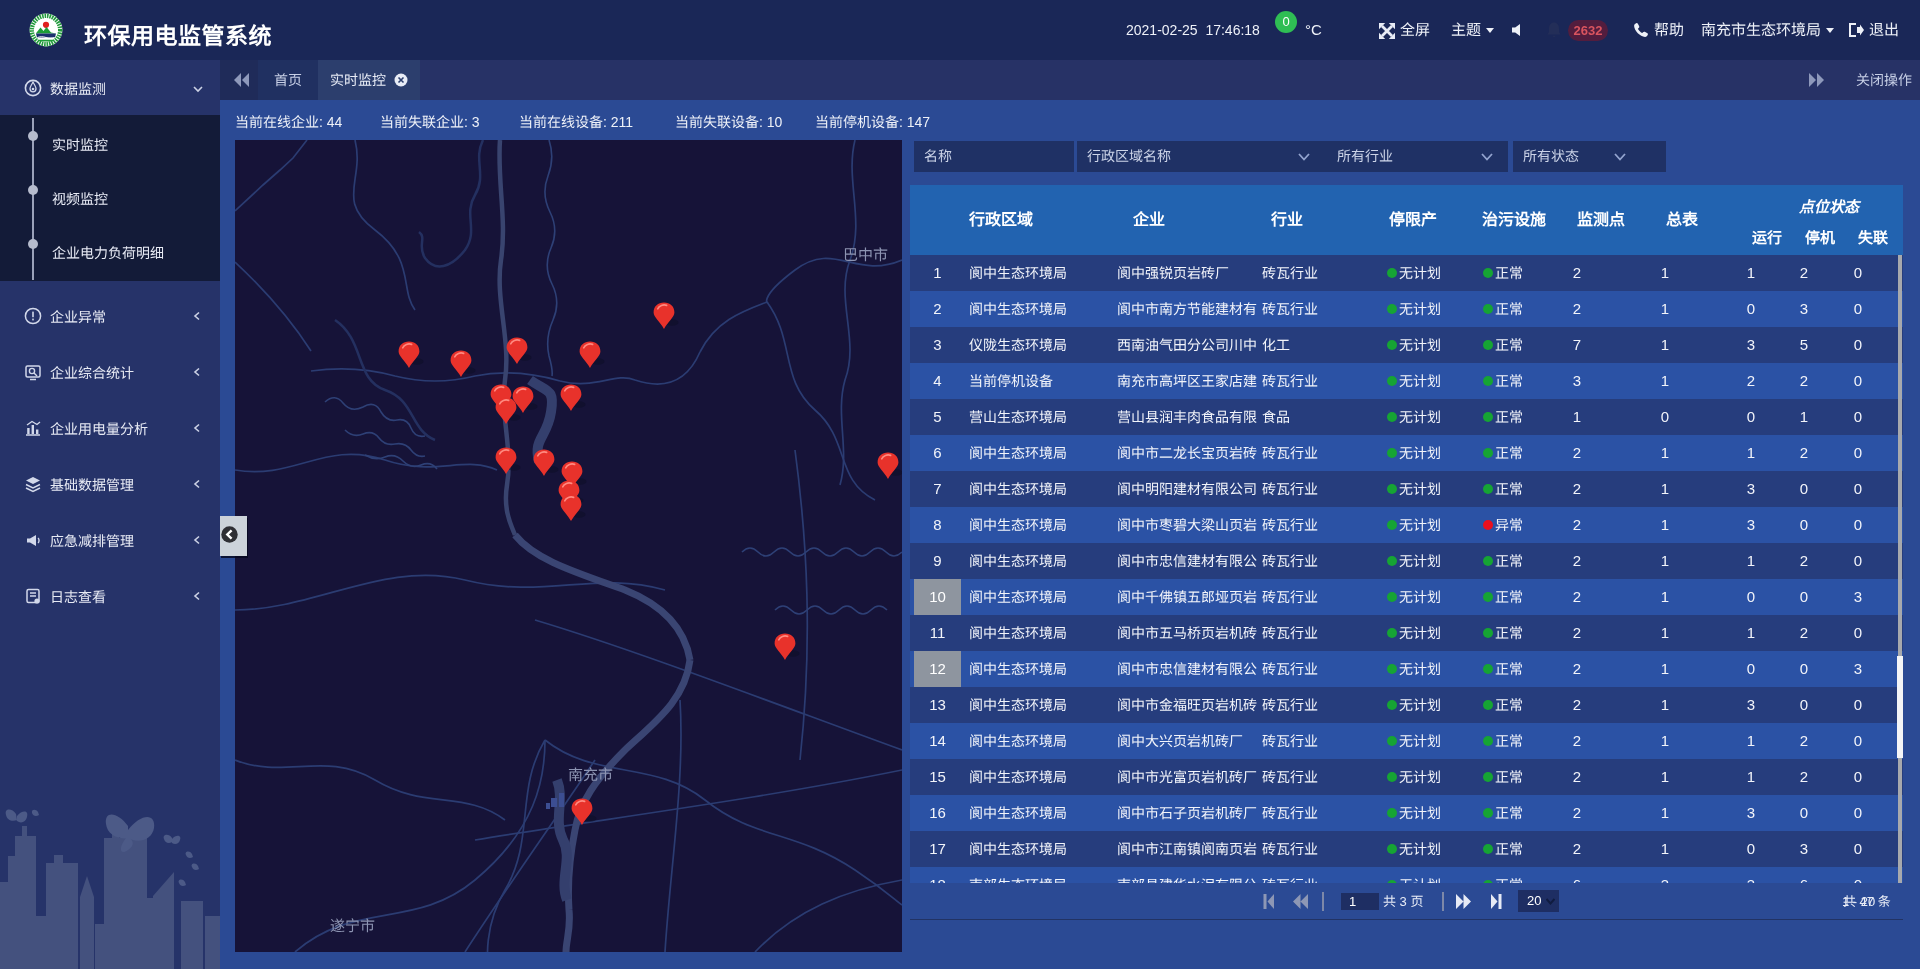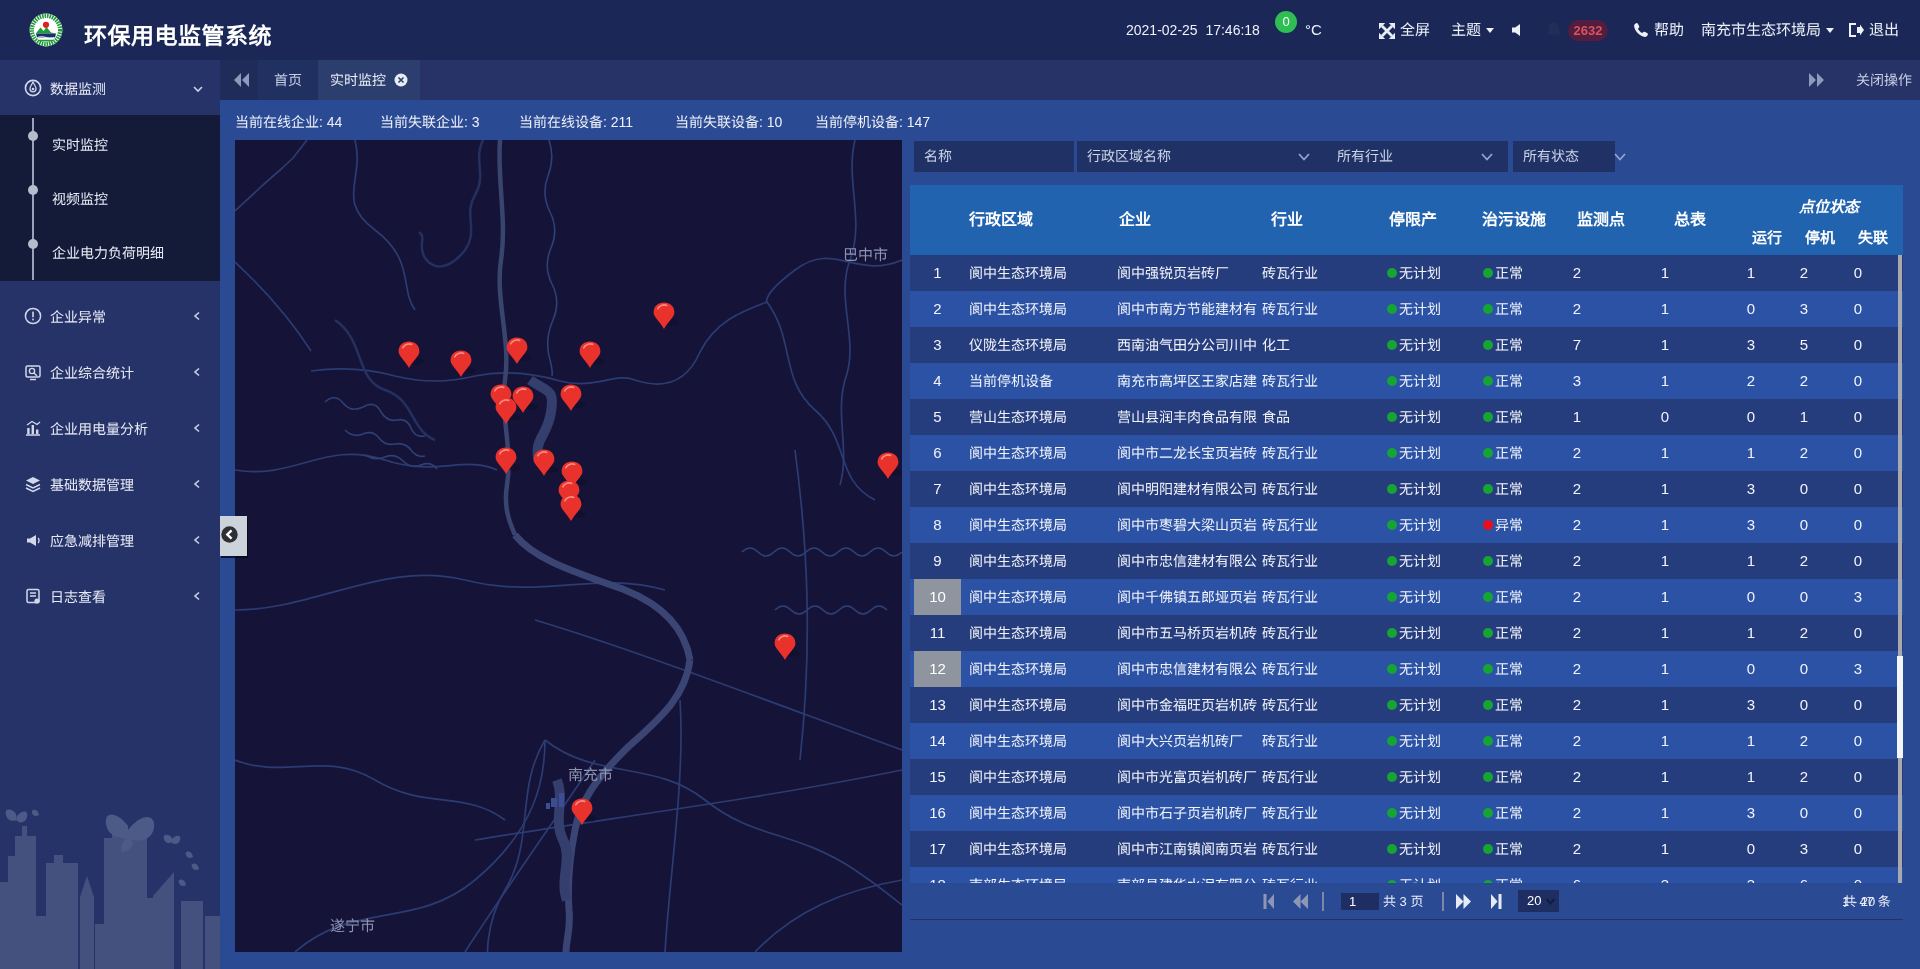--- a/index.html
+++ b/index.html
@@ -358,34 +358,34 @@
 
   <div class="fctl" style="left:694px; width:160px;">名称</div>
   <div class="fctl" style="left:857px; width:292px;">行政区域名称</div>
       <svg class="fchev" style="left:1078px;" viewBox="0 0 12 8">
         <path d="M1,1 L6,6.5 L11,1" stroke="#93a4cf" stroke-width="1.8" fill="none"></path>
       </svg>
   <div class="fctl" style="left:1107px; width:181px;">所有行业</div>
       <svg class="fchev" style="left:1261px;" viewBox="0 0 12 8">
         <path d="M1,1 L6,6.5 L11,1" stroke="#93a4cf" stroke-width="1.8" fill="none"></path>
       </svg>
-  <div class="fctl" style="left:1293px; width:102px;">所有状态</div>
+  <div class="fctl" style="left:1293px; width:153px;">所有状态</div>
       <svg class="fchev" style="left:1394px;" viewBox="0 0 12 8">
         <path d="M1,1 L6,6.5 L11,1" stroke="#93a4cf" stroke-width="1.8" fill="none"></path>
       </svg>
 
   <div id="tablewrap">
     <div id="thead">
       <div class="th" style="left:91px;">行政区域</div>
-      <div class="th" style="left:225px;">企业</div>
+      <div class="th" style="left:239px;">企业</div>
       <div class="th" style="left:377px;">行业</div>
       <div class="th" style="left:503px;">停限产</div>
       <div class="th" style="left:604px;font-family:Liberation Serif, serif;">治污设施</div>
       <div class="th" style="left:691px;">监测点</div>
-      <div class="th" style="left:772px;margin-left:8px;">总表</div>
+      <div class="th" style="left:772px;">总表</div>
       <div class="th2" style="left:919px;top:10px;font-style:italic;">点位状态</div>
       <div class="th2" style="left:857px;top:41px;">运行</div>
       <div class="th2" style="left:910px;top:41px;">停机</div>
       <div class="th2" style="left:963px;top:41px;">失联</div>
     </div>
 <div class="trow rodd" style="top:70px">
           <div class="numcell">1</div>
           <span class="c" style="left:59px">阆中生态环境局</span>
           <span class="c" style="left:207px">阆中强锐页岩砖厂</span>
           <span class="c" style="left:352px">砖瓦行业</span>

